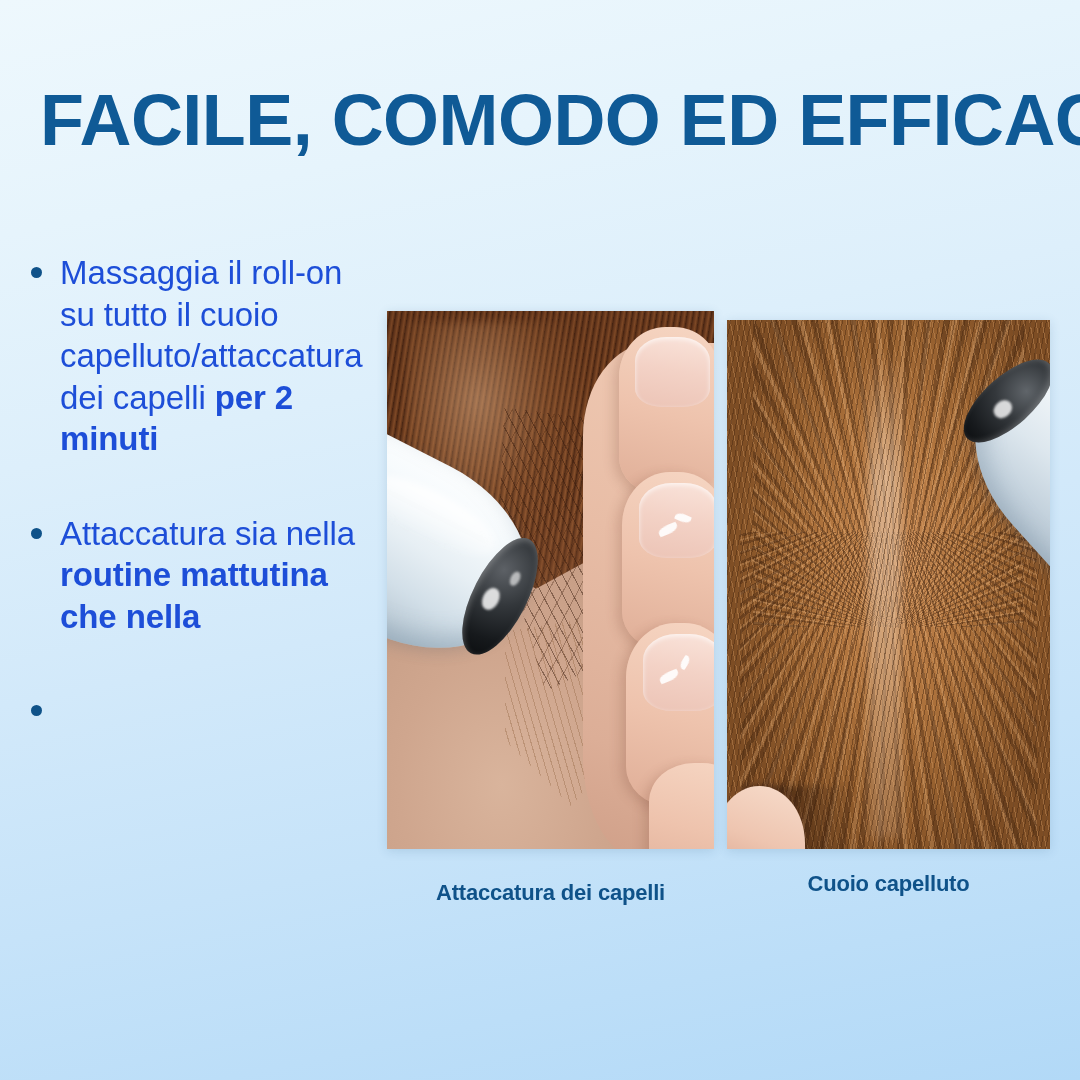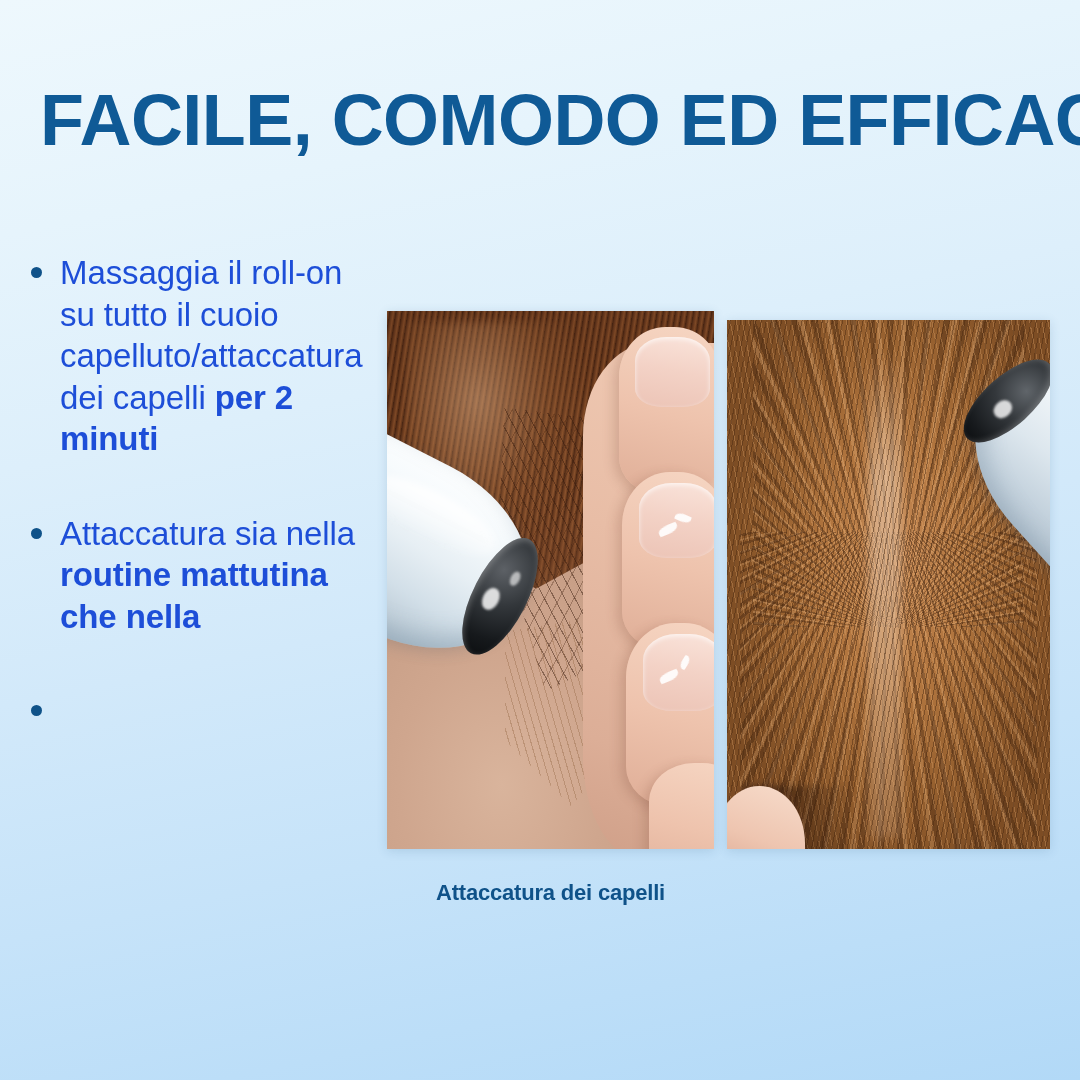--- a/index.html
+++ b/index.html
@@ -332,14 +332,15 @@
       <div class="rp-roller">
         <div class="rp-ball"></div>
       </div>
 
       <div class="rp-darkwisp"></div>
       <div class="rp-thumb"></div>
     </div>
   </div>
 
   <div class="caption cap-left">Attaccatura dei capelli</div>
+  <div class="caption cap-right">Cuoio capelluto</div>
 
 </div>
 
 </body></html>

